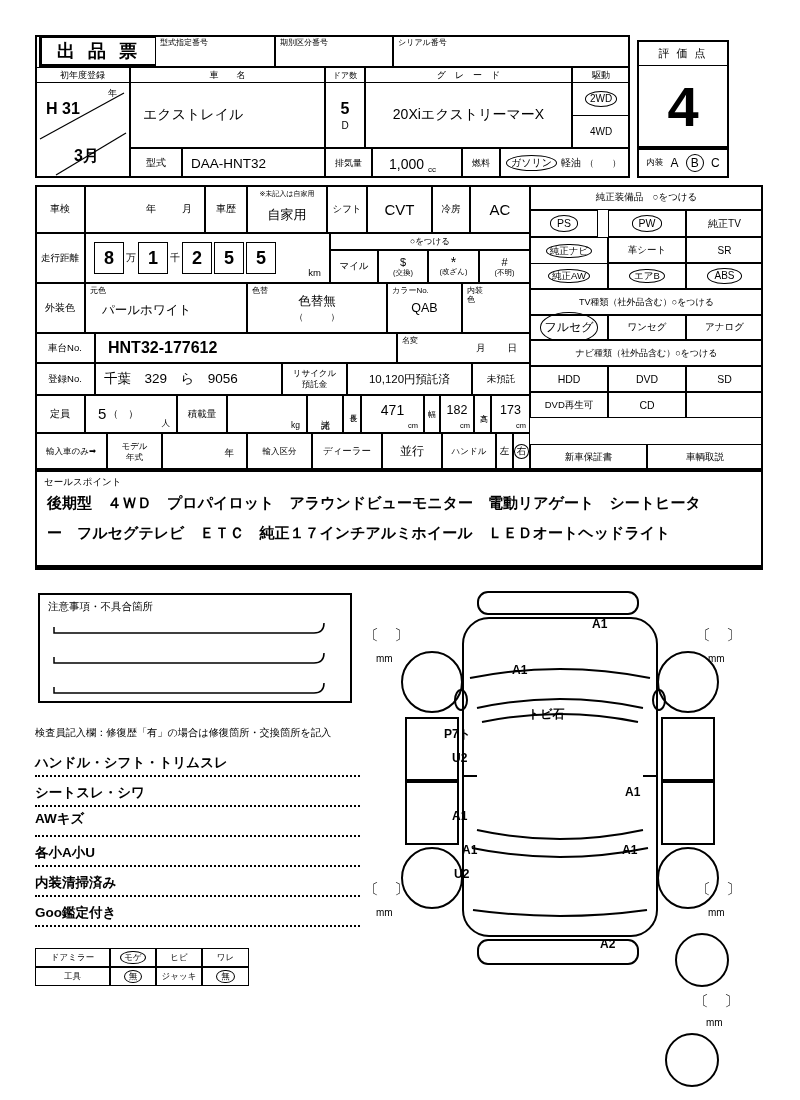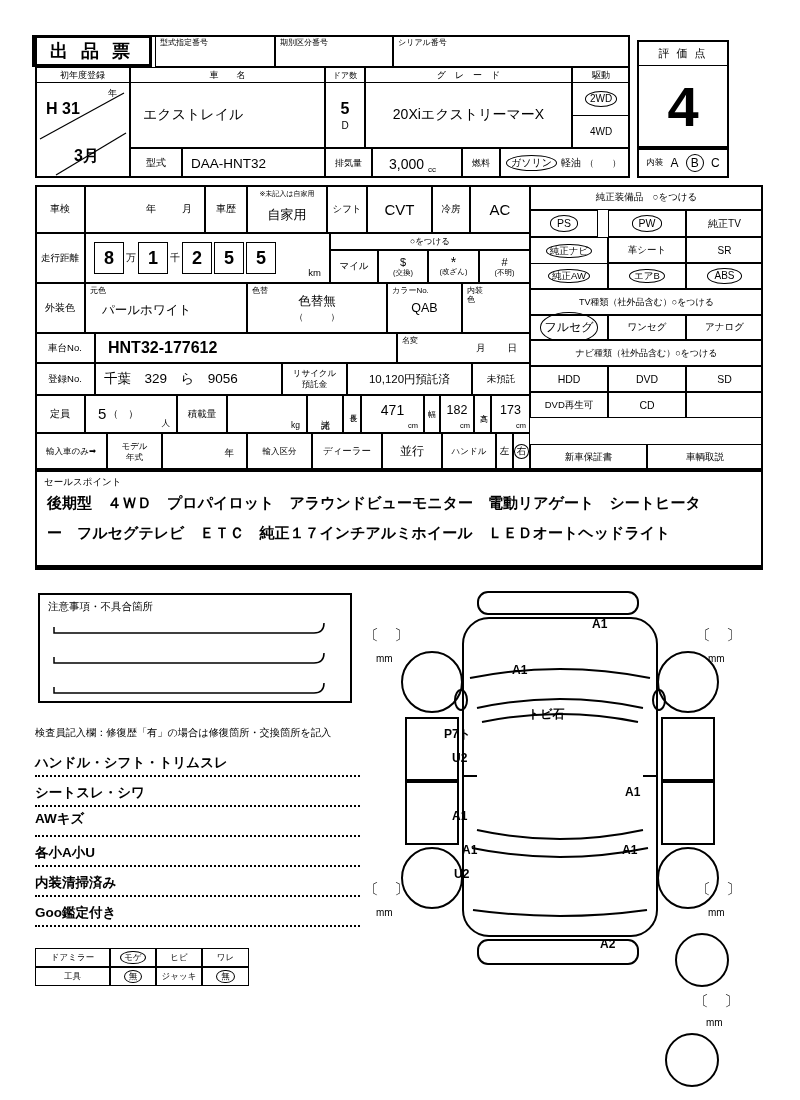--- a/index.html
+++ b/index.html
@@ -16,21 +16,21 @@
 .odo{width:30px;height:32px;border:1.2px solid #000;display:flex;align-items:center;justify-content:center;font-size:18px;font-weight:bold}
 .odu{font-size:10px;margin:0 2px}
 .vert{writing-mode:vertical-rl;text-orientation:upright;letter-spacing:1px}
 svg text{fill:#000}
 </style>
 </head>
 <body>
 
 <div class="a" style="left:0;top:0;width:800px;height:1100px">
 
-  <div class="c fx" style="left:32px;top:35px;width:120px;height:32px;border-width:3px">
+  <div class="c fx" style="left:39px;top:35px;width:120px;height:32px;border-width:3px">
     <span style="font-size:18px;font-weight:bold;letter-spacing:4px">出 品 票</span>
   </div>
   <div class="c" style="left:155px;top:35px;width:120px;height:32px">
     <span class="lt">型式指定番号</span>
   </div>
   <div class="c" style="left:275px;top:35px;width:118px;height:32px">
     <span class="lt">期別区分番号</span>
   </div>
   <div class="c" style="left:393px;top:35px;width:237px;height:32px">
     <span class="lt">シリアル番号</span>
@@ -85,21 +85,21 @@
       </div>
     <div class="fx" style="height:31px">
         <span style="font-size:10px">4WD</span>
       </div>
   </div>
 
   <div class="c fx" style="left:130px;top:148px;width:52px;height:30px;font-size:10px">型式</div>
   <div class="c" style="left:182px;top:148px;width:143px;height:30px;display:flex;align-items:center;padding-left:8px;font-size:13.5px">DAA-HNT32</div>
   <div class="c fx" style="left:325px;top:148px;width:47px;height:30px;font-size:9px">排気量</div>
   <div class="c" style="left:372px;top:148px;width:90px;height:30px">
-    <span class="a" style="left:16px;top:7px;font-size:14px">3,000</span>
+    <span class="a" style="left:16px;top:7px;font-size:14px">1,000</span>
     <span class="a" style="right:25px;bottom:3px;font-size:8px">cc</span>
   </div>
   <div class="c fx" style="left:462px;top:148px;width:38px;height:30px;font-size:9px">燃料</div>
   <div class="c" style="left:500px;top:148px;width:130px;height:30px;display:flex;align-items:center;gap:4px;padding-left:5px;font-size:10px">
     <span class="circ2">ガソリン</span>
     <span>軽油</span>
     <span style="font-size:9px">（　　）</span>
   </div>
 
   <div class="a" style="left:35px;top:35px;width:595px;height:143px;border:2px solid #000;pointer-events:none"></div>

